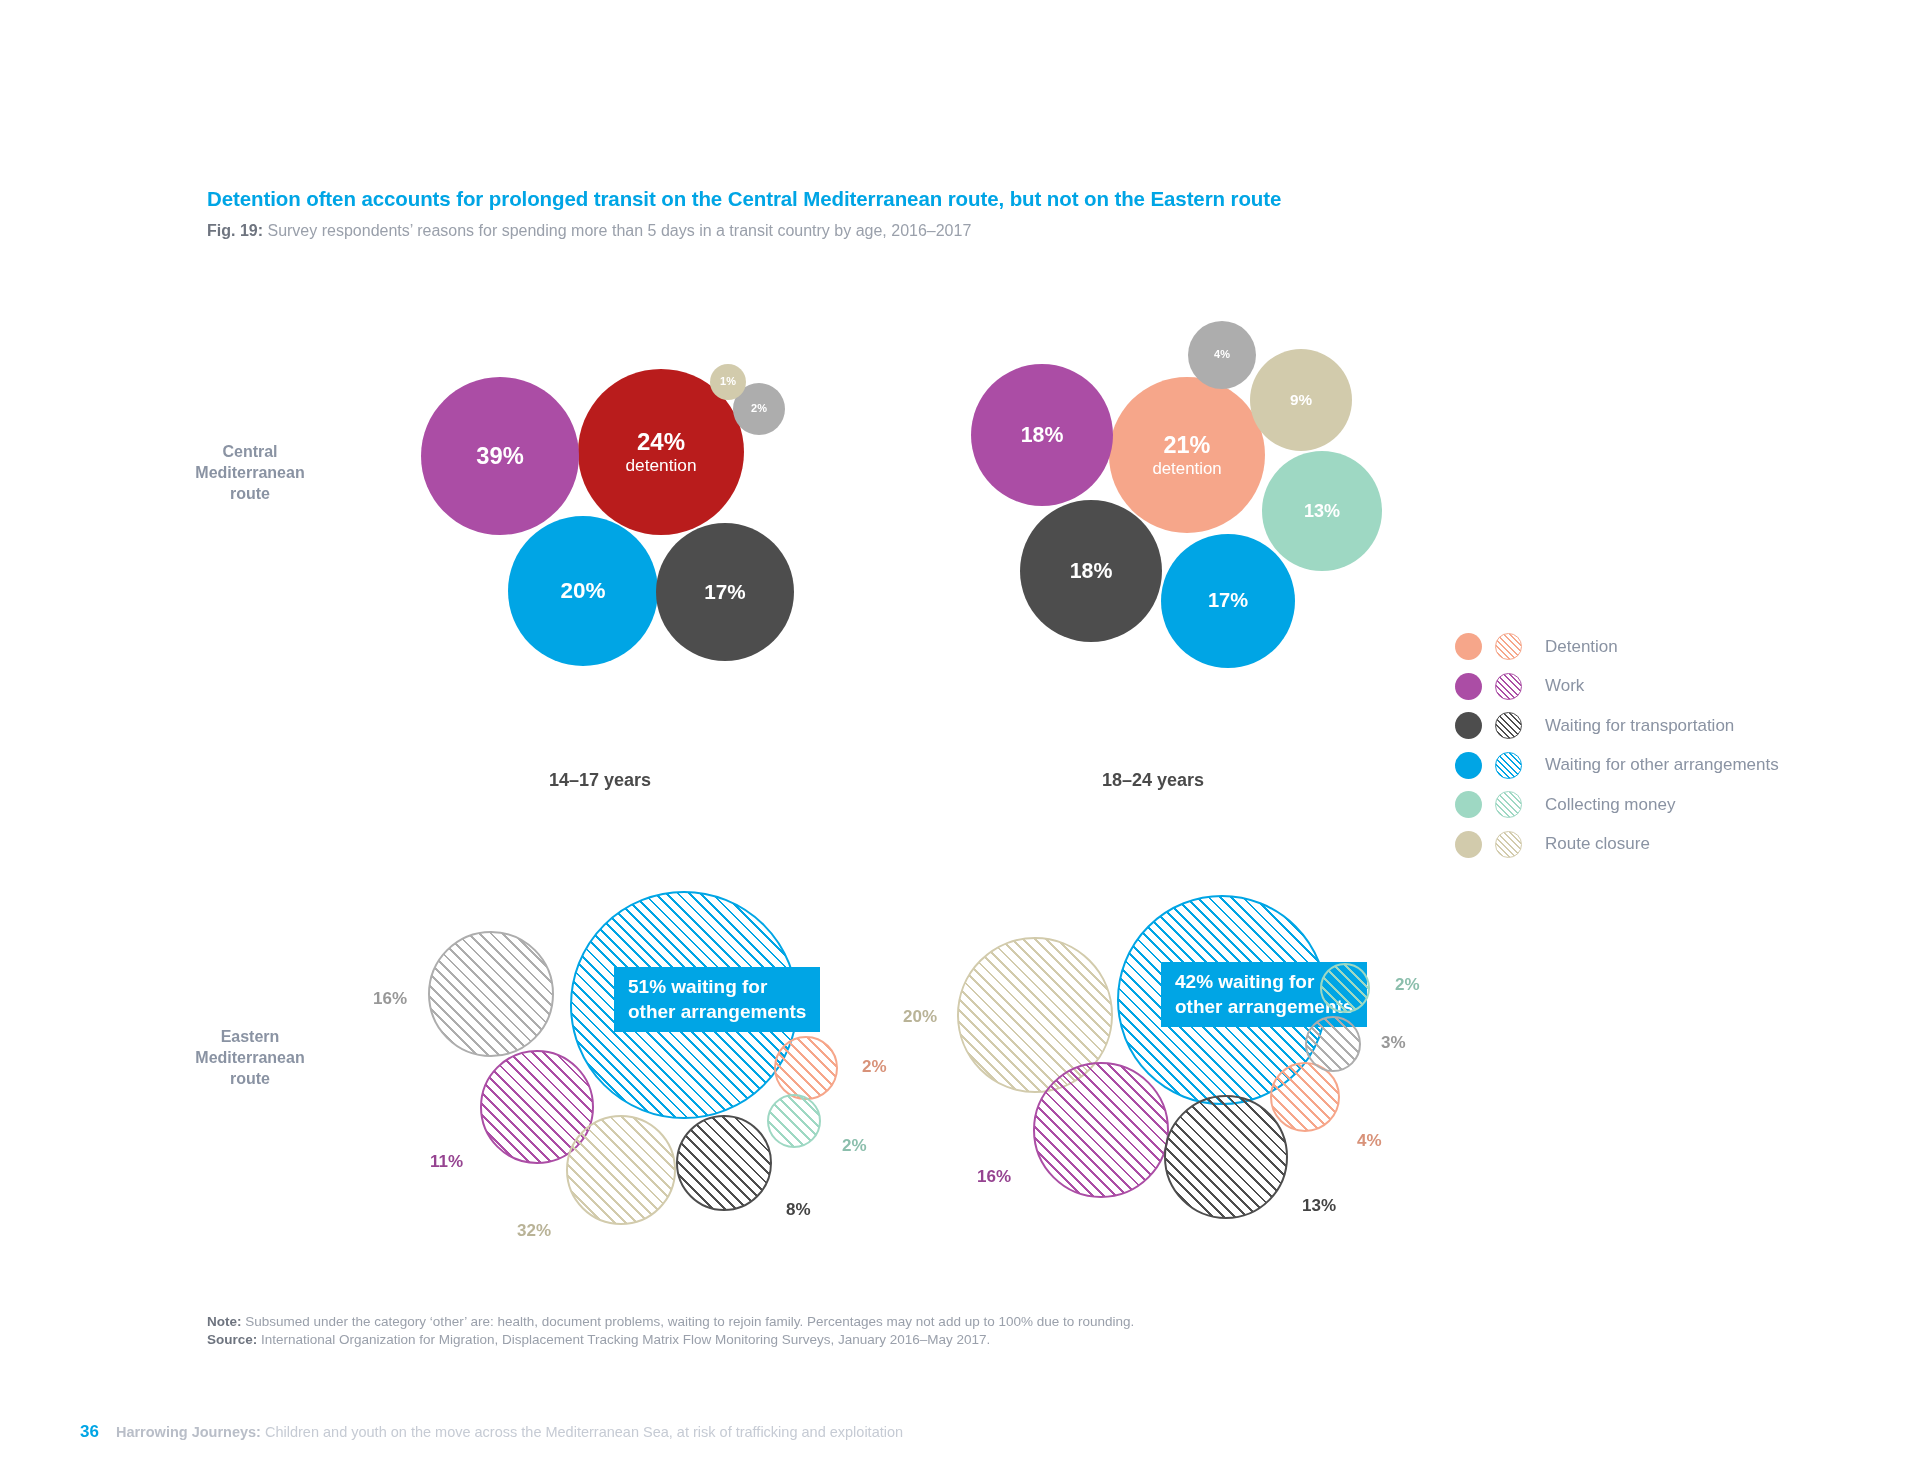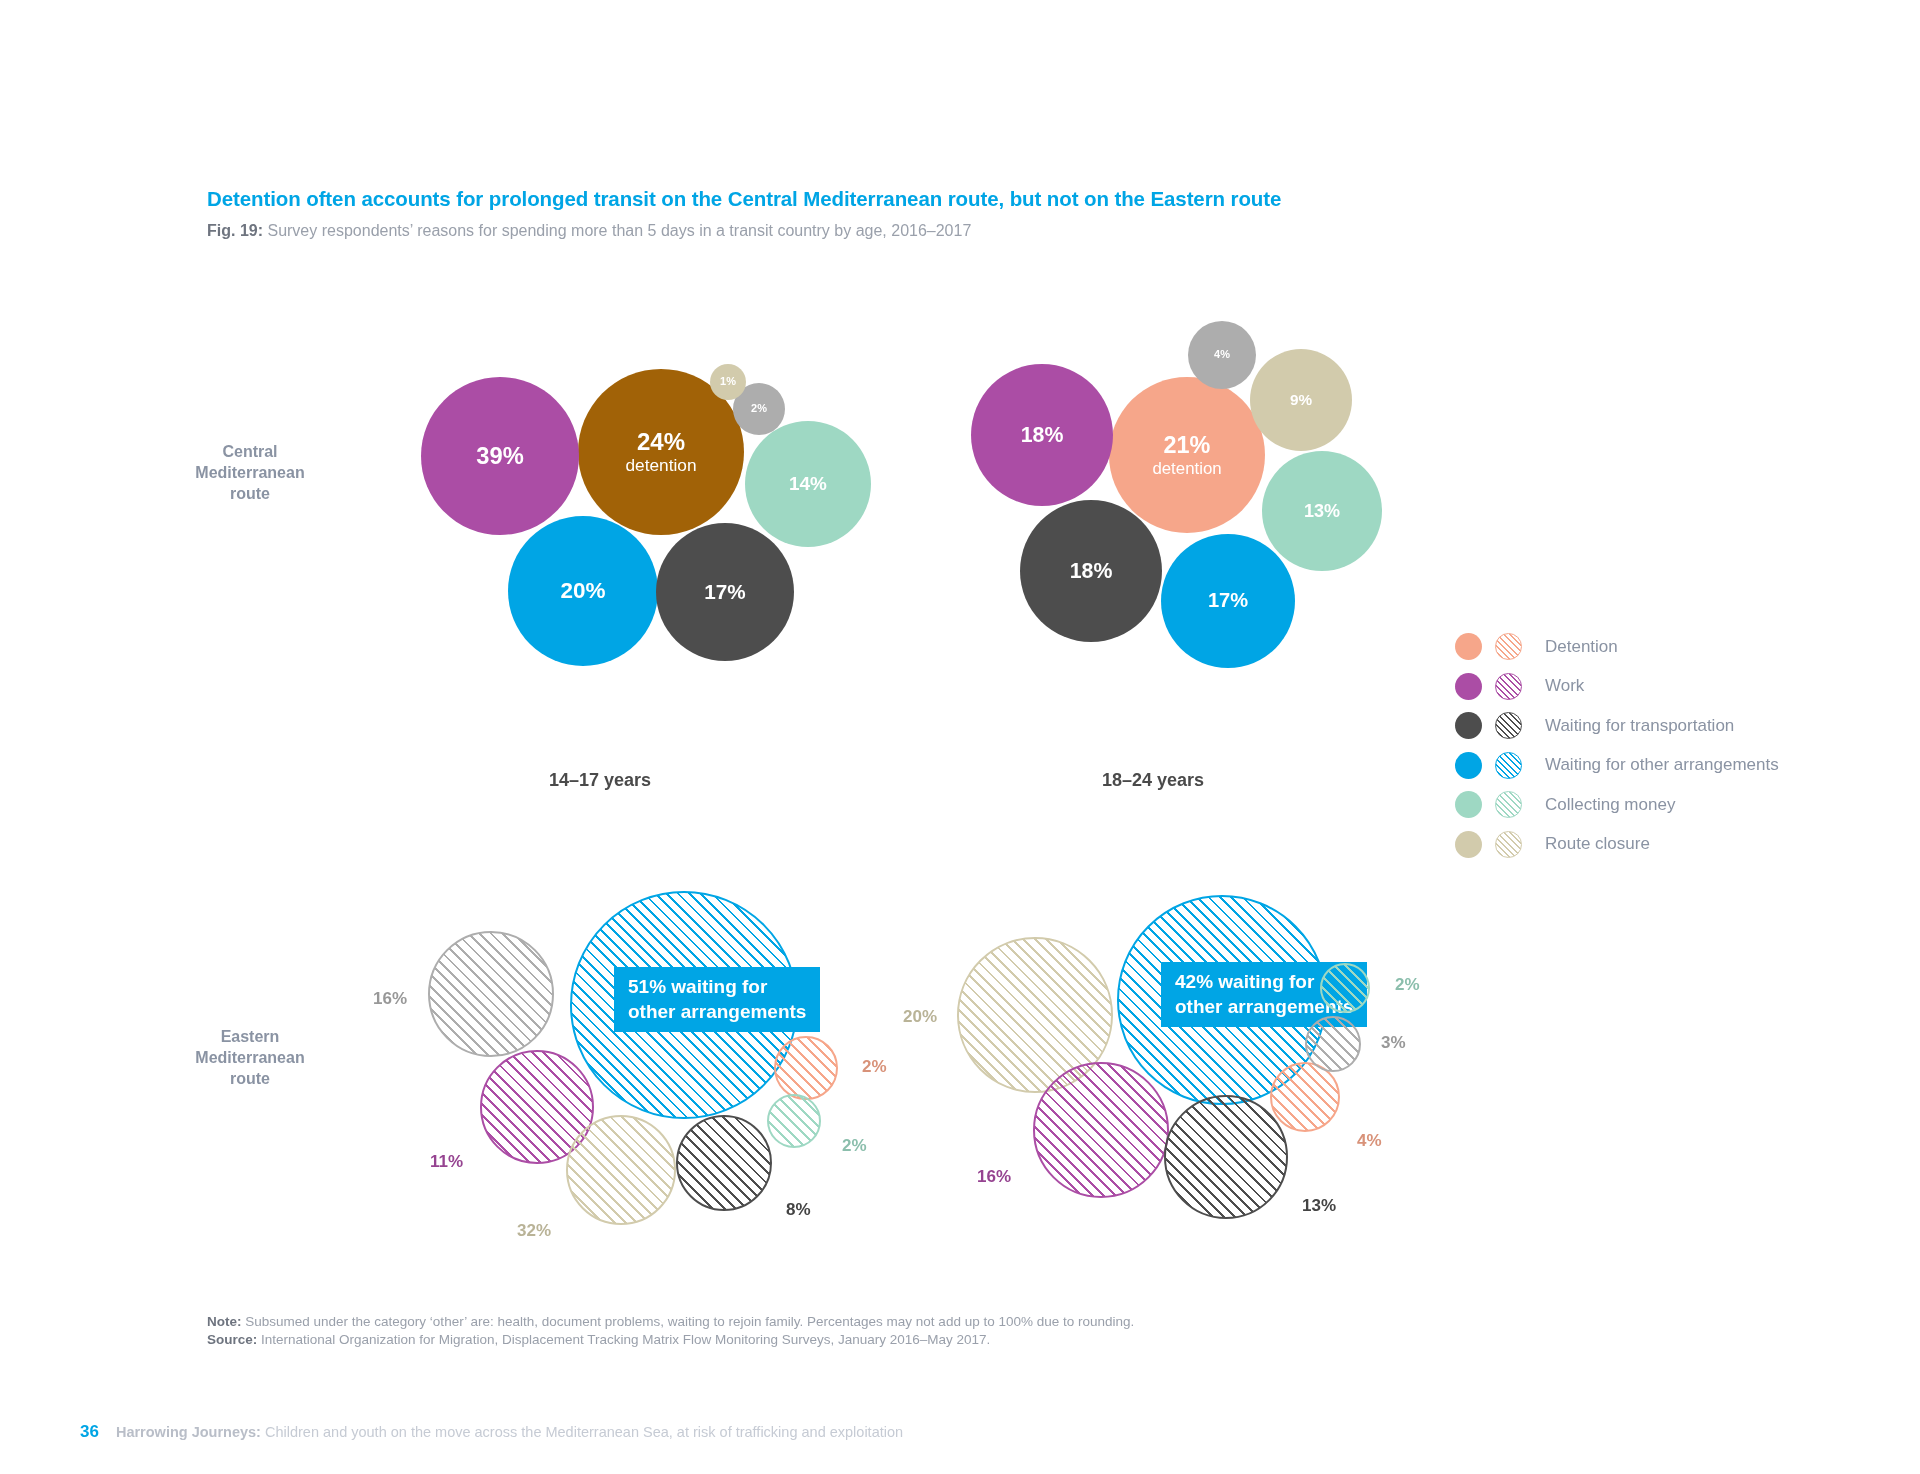--- a/index.html
+++ b/index.html
@@ -99,34 +99,31 @@
         <div>Mediterranean</div>
         <div>route</div>
       </div>
     <div class="rowlabel" id="rowlabel-eastern">
         <div>Eastern</div>
         <div>Mediterranean</div>
         <div>route</div>
       </div>
     <div class="collabel" id="collabel-0">14–17 years</div>
     <div class="collabel" id="collabel-1">18–24 years</div>
-  <div class="bubble" style="left: 578px; top: 369px; width: 166px; height: 166px; background: #a16207;">
+  <div class="bubble" style="left: 578px; top: 369px; width: 166px; height: 166px; background: #b91c1c;">
         <div class="lbl" style="font-size: 24px;"><span>24%</span><span class="sub">detention</span></div>
       </div>
       <div class="bubble" style="left: 421px; top: 377px; width: 158px; height: 158px; background: rgb(171, 77, 165);">
         <div class="lbl" style="font-size: 23.7px;"><span>39%</span></div>
       </div>
       <div class="bubble" style="left: 508px; top: 516px; width: 150px; height: 150px; background: rgb(0, 165, 229);">
         <div class="lbl" style="font-size: 22.5px;"><span>20%</span></div>
       </div>
       <div class="bubble" style="left: 656px; top: 523px; width: 138px; height: 138px; background: rgb(77, 77, 77);">
         <div class="lbl" style="font-size: 20.7px;"><span>17%</span></div>
-      </div>
-      <div class="bubble" style="left: 745px; top: 421px; width: 126px; height: 126px; background: rgb(158, 216, 195);">
-        <div class="lbl" style="font-size: 18.9px;"><span>14%</span></div>
       </div>
       <div class="bubble" style="left: 733px; top: 383px; width: 52px; height: 52px; background: rgb(173, 173, 173);">
         <div class="lbl" style="font-size: 11px;"><span>2%</span></div>
       </div>
       <div class="bubble" style="left: 710px; top: 364px; width: 36px; height: 36px; background: rgb(210, 203, 172);">
         <div class="lbl" style="font-size: 11px;"><span>1%</span></div>
       </div>
       <div class="bubble" style="left: 1109px; top: 377px; width: 156px; height: 156px; background: rgb(246, 166, 138);">
         <div class="lbl" style="font-size: 23.4px;"><span>21%</span><span class="sub">detention</span></div>
       </div>

